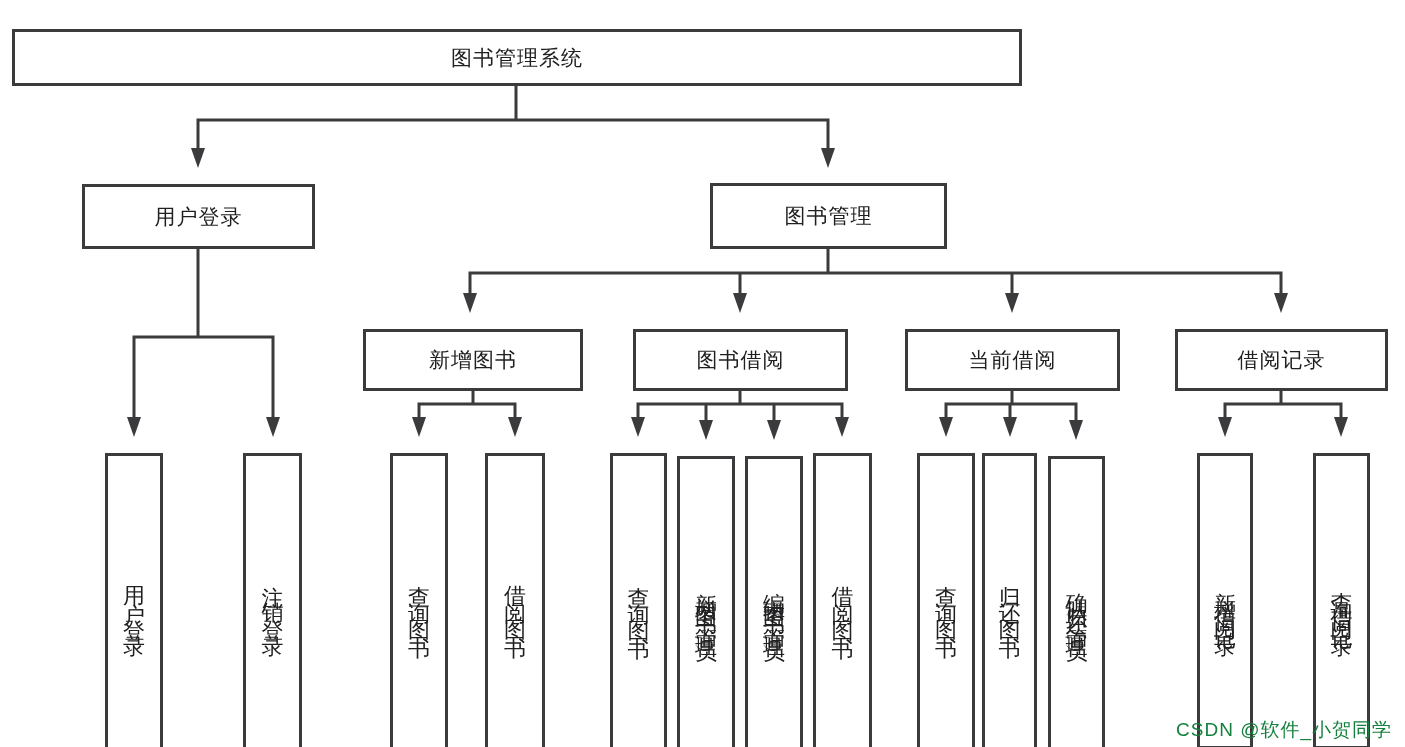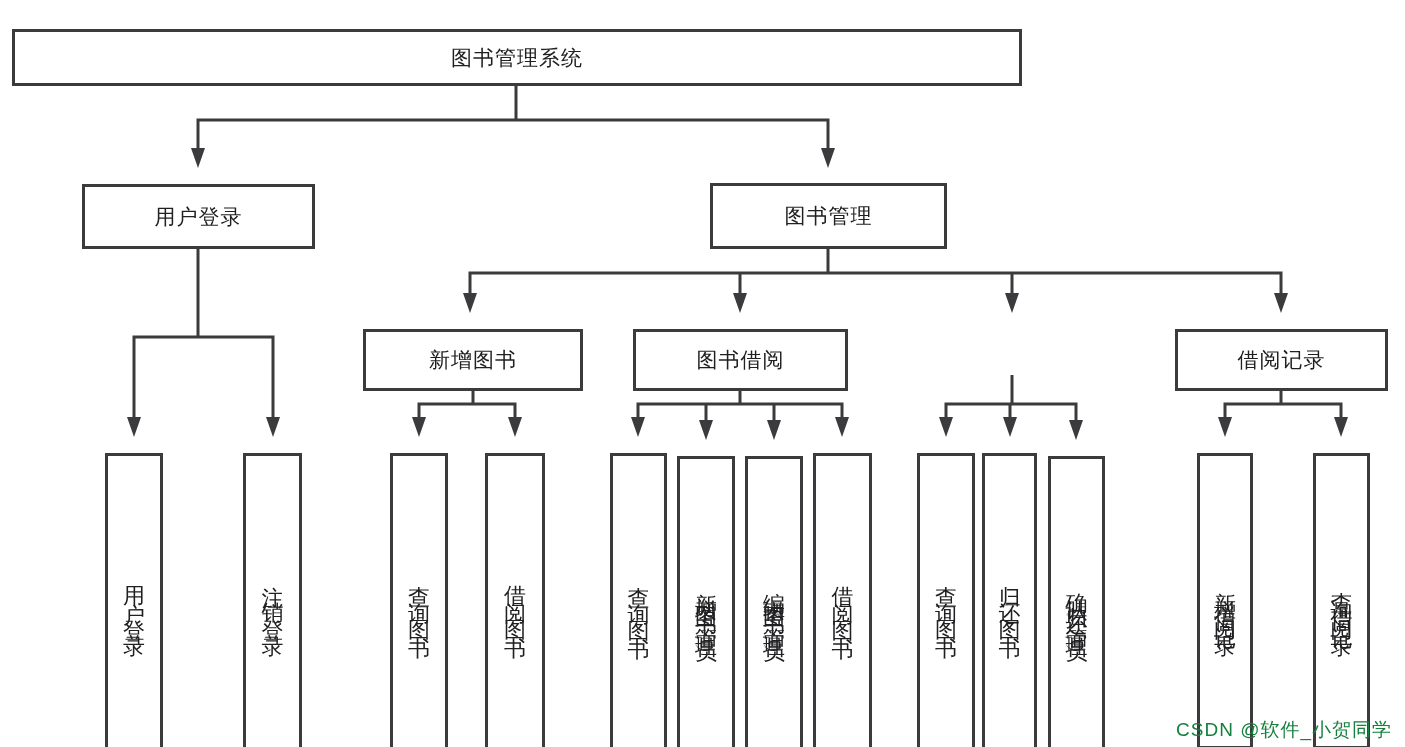--- a/index.html
+++ b/index.html
@@ -96,20 +96,23 @@
   <div class="node hbox" style="left:710px;top:167px;width:237px;height:66px;">
     <span>图书管理</span>
   </div>
 
   <div class="node hbox" style="left:363px;top:313px;width:220px;height:62px;">
     <span>新增图书</span>
   </div>
   <div class="node hbox" style="left:633px;top:313px;width:215px;height:62px;">
     <span>图书借阅</span>
   </div>
+  <div class="node hbox" style="left:905px;top:313px;width:215px;height:62px;">
+    <span>当前借阅</span>
+  </div>
   <div class="node hbox" style="left:1175px;top:313px;width:213px;height:62px;">
     <span>借阅记录</span>
   </div>
 
   <div class="node vbox vt4" style="left:105px;top:437px;width:58px;height:298px;">
     <span>用户登录</span>
   </div>
   <div class="node vbox vt4" style="left:243px;top:437px;width:59px;height:298px;">
     <span>注销登录</span>
   </div>

